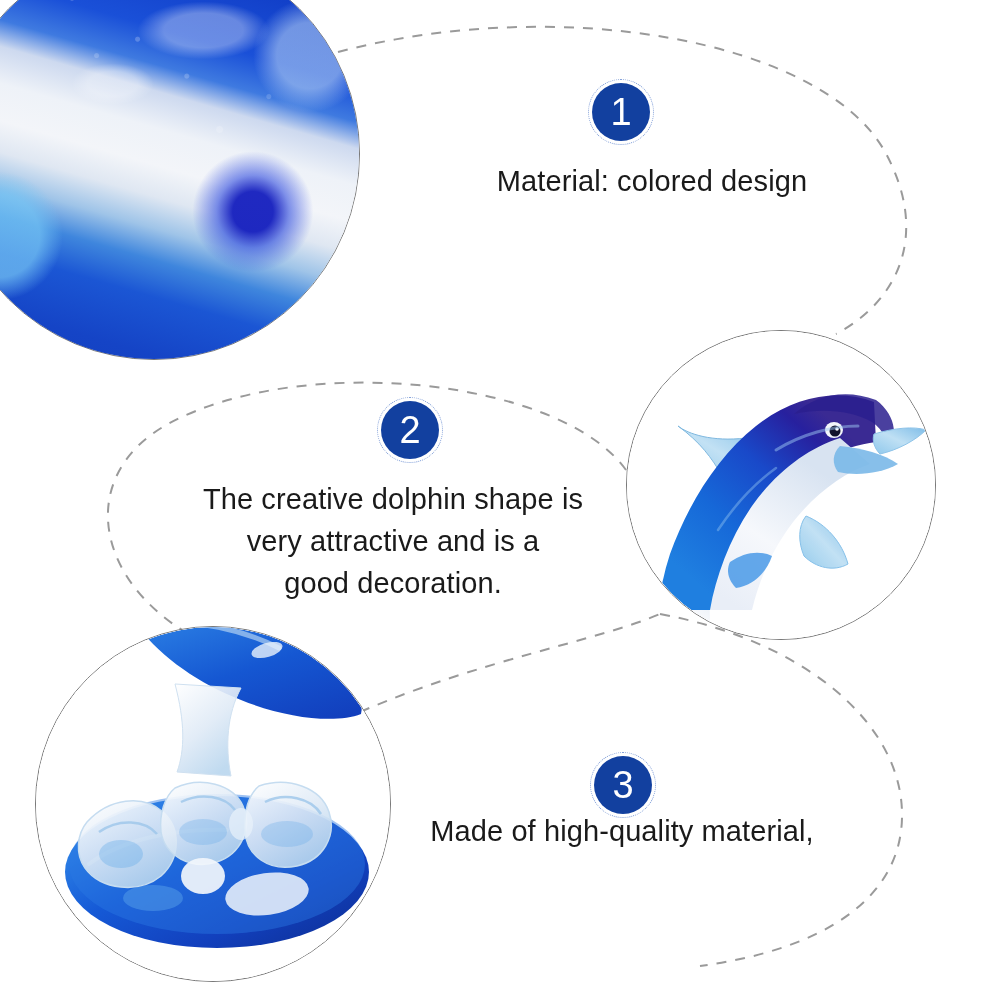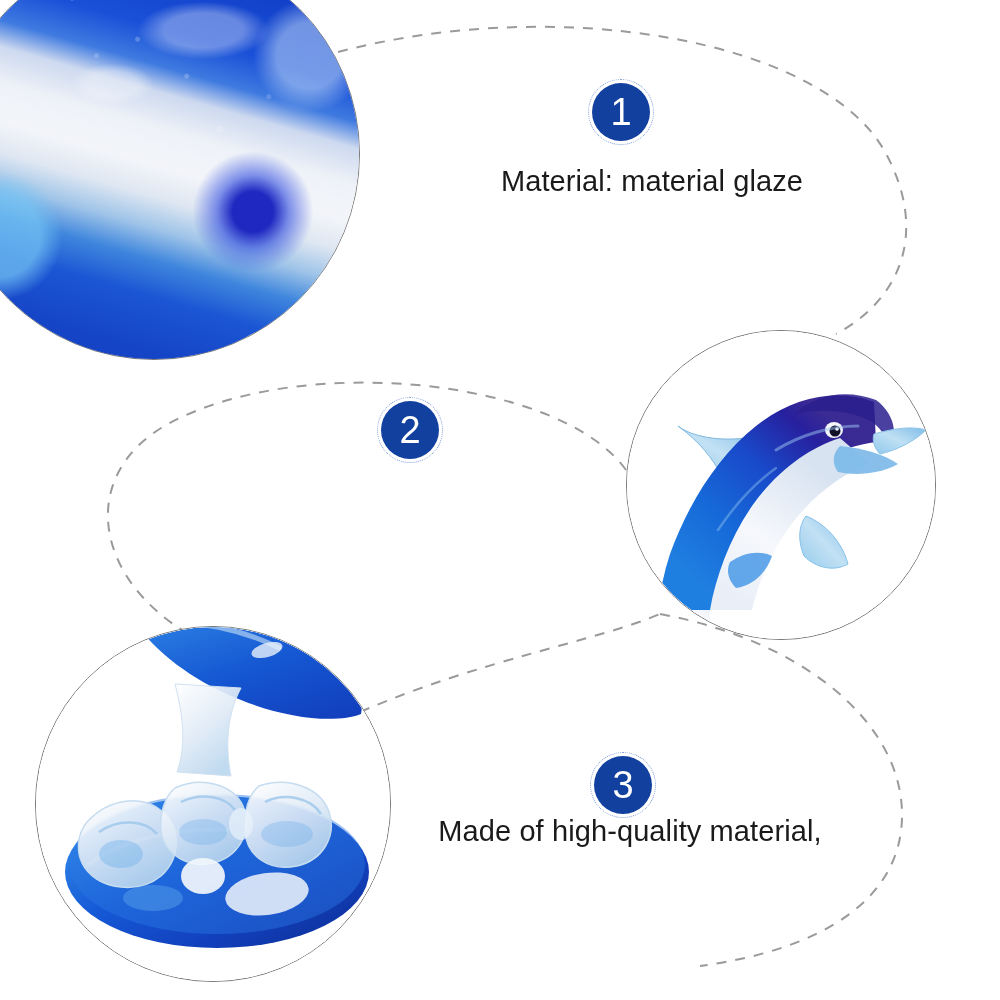--- a/index.html
+++ b/index.html
@@ -89,21 +89,21 @@
   .caption{
     position:absolute;
     color:#1a1a1a;
     font-size:29px;
     line-height:42px;
     text-align:center;
     letter-spacing:.1px;
   }
   #caption-1{left:432px;top:160px;width:440px;}
   #caption-2{left:158px;top:478px;width:470px;}
-  #caption-3{left:380px;top:810px;width:500px;}
+  #caption-3{left:372px;top:810px;width:500px;}
 </style>
 </head>
 <body>
 
 <div id="stage">
 
   <svg class="connectors" viewBox="0 0 1000 1000" xmlns="http://www.w3.org/2000/svg">
     <g fill="none" stroke="#9a9a9a" stroke-width="2" stroke-dasharray="10 9" stroke-linecap="butt">
 
       <path d="M 338 52 C 560 -6 820 40 884 150 C 930 232 900 300 836 334"></path>
@@ -252,21 +252,26 @@
     <span>1</span>
   </div>
   <div class="badge" id="badge-2">
     <span>2</span>
   </div>
   <div class="badge" id="badge-3">
     <span>3</span>
   </div>
 
   <div class="caption" id="caption-1">
-    <div>Material: material glaze</div>
-  </div>
-
+    <div>Material: colored design</div>
+  </div>
+
+  <div class="caption" id="caption-2">
+    <div>The creative dolphin shape is</div>
+    <div>very attractive and is a</div>
+    <div>good decoration.</div>
+  </div>
 
   <div class="caption" id="caption-3">
     <div>Made of high-quality material,</div>
   </div>
 
 </div>
 
 </body></html>

